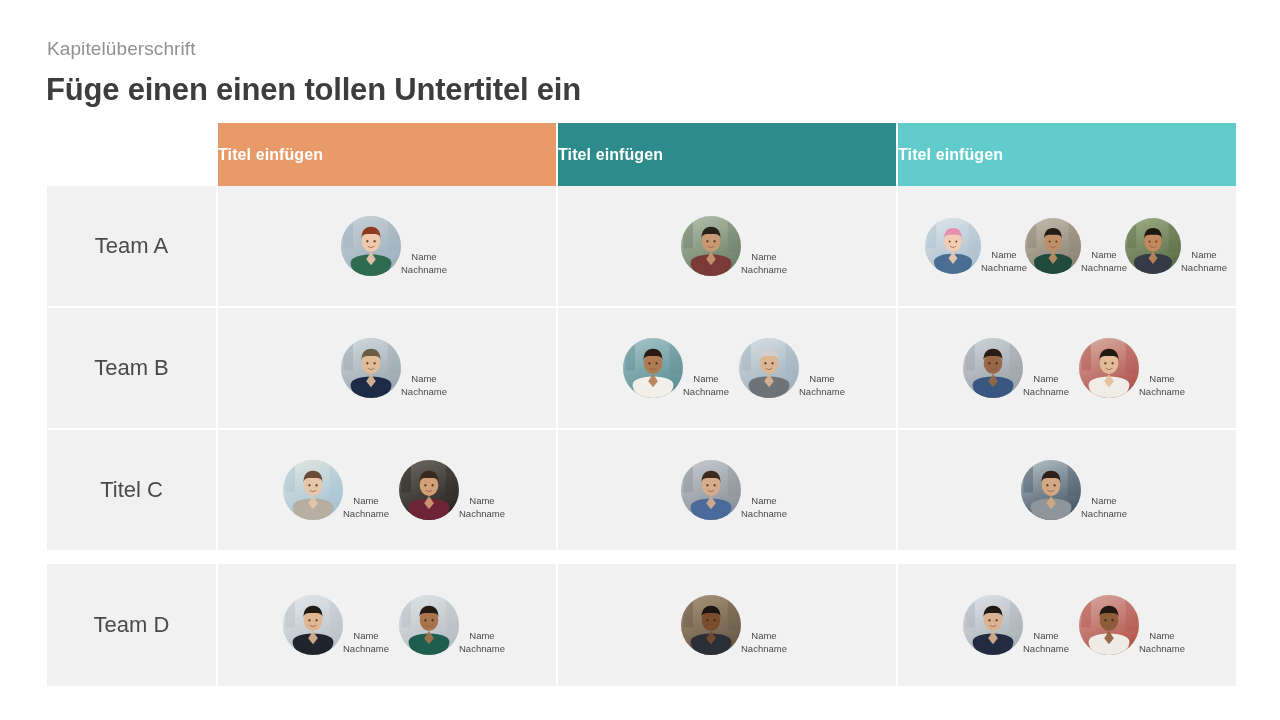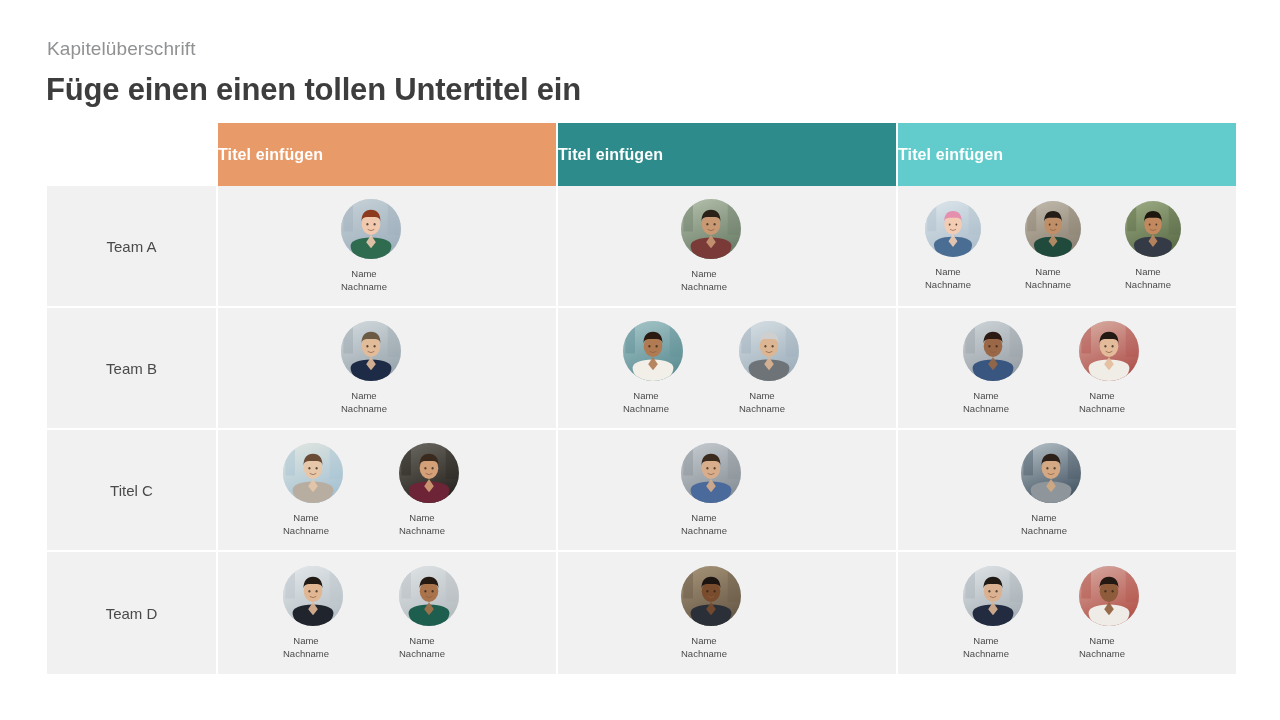--- a/index.html
+++ b/index.html
@@ -83,51 +83,50 @@
     width: 1189px;
     height: 488px;
   }
 
   .row {
     display: flex;
     height: 122px;
     box-sizing: border-box;
     border-bottom: 2px solid #ffffff;
   }
-  .row:last-child { border-bottom: none; }
+  .row:last-child { border-bottom: none; margin-top: 12px; }
 
   .row-label {
     width: 171px;
     flex: 0 0 171px;
     background: #f1f1f1;
     display: flex;
     align-items: center;
     justify-content: center;
-    font-size: 15px;
+    font-size: 22px;
     color: #4a4a4a;
     border-right: 2px solid #ffffff;
     box-sizing: border-box;
   }
 
   .cell {
     flex: 1 1 0;
     background: #f1f1f1;
     border-right: 2px solid #ffffff;
     box-sizing: border-box;
     display: flex;
     align-items: center;
     justify-content: center;
     gap: 24px;
   }
   .cell:last-child { border-right: none; }
 
   .person {
     display: flex;
-    flex-direction: column;
-    align-items: flex-start;
+    align-items: flex-end;
     width: 92px;
   }
 
   .avatar {
     width: 60px;
     height: 60px;
     border-radius: 50%;
     overflow: hidden;
     position: relative;
     background: #cfd5d8;

